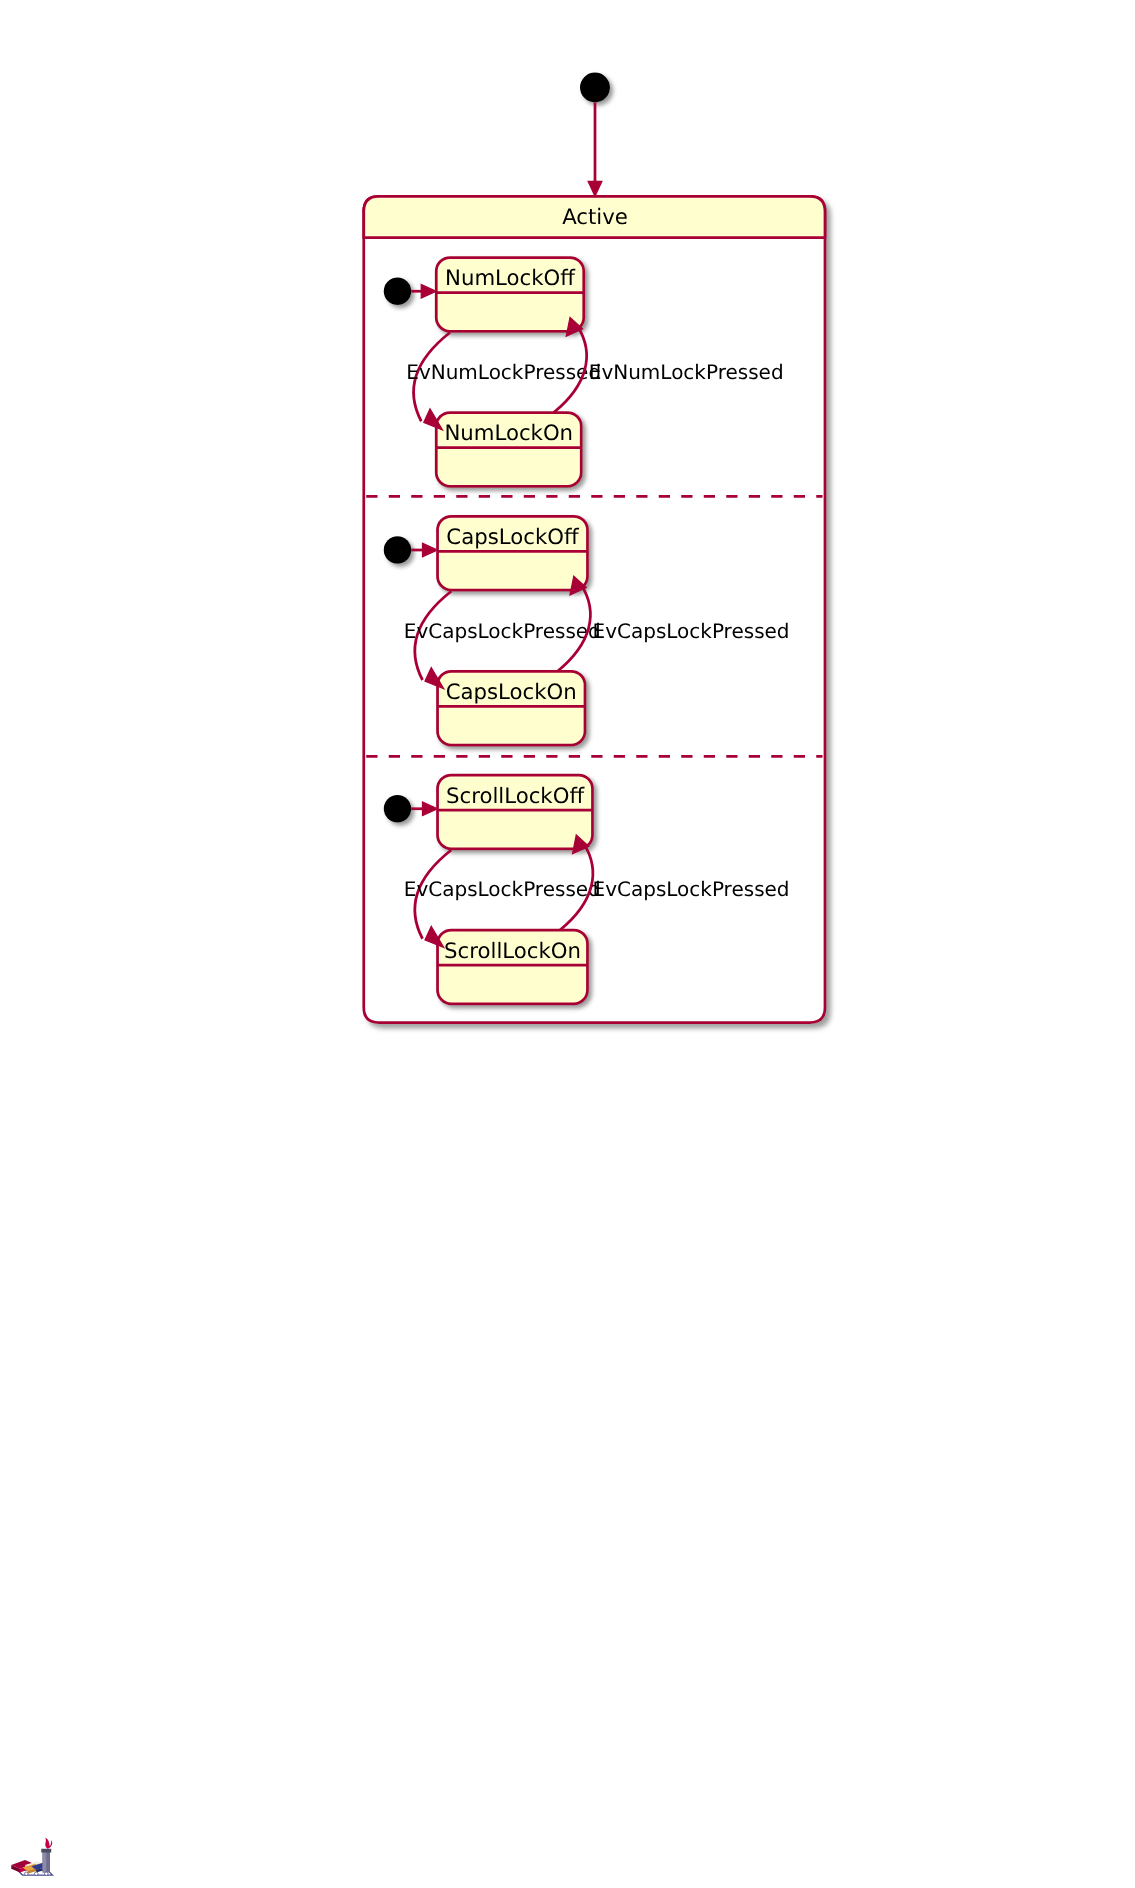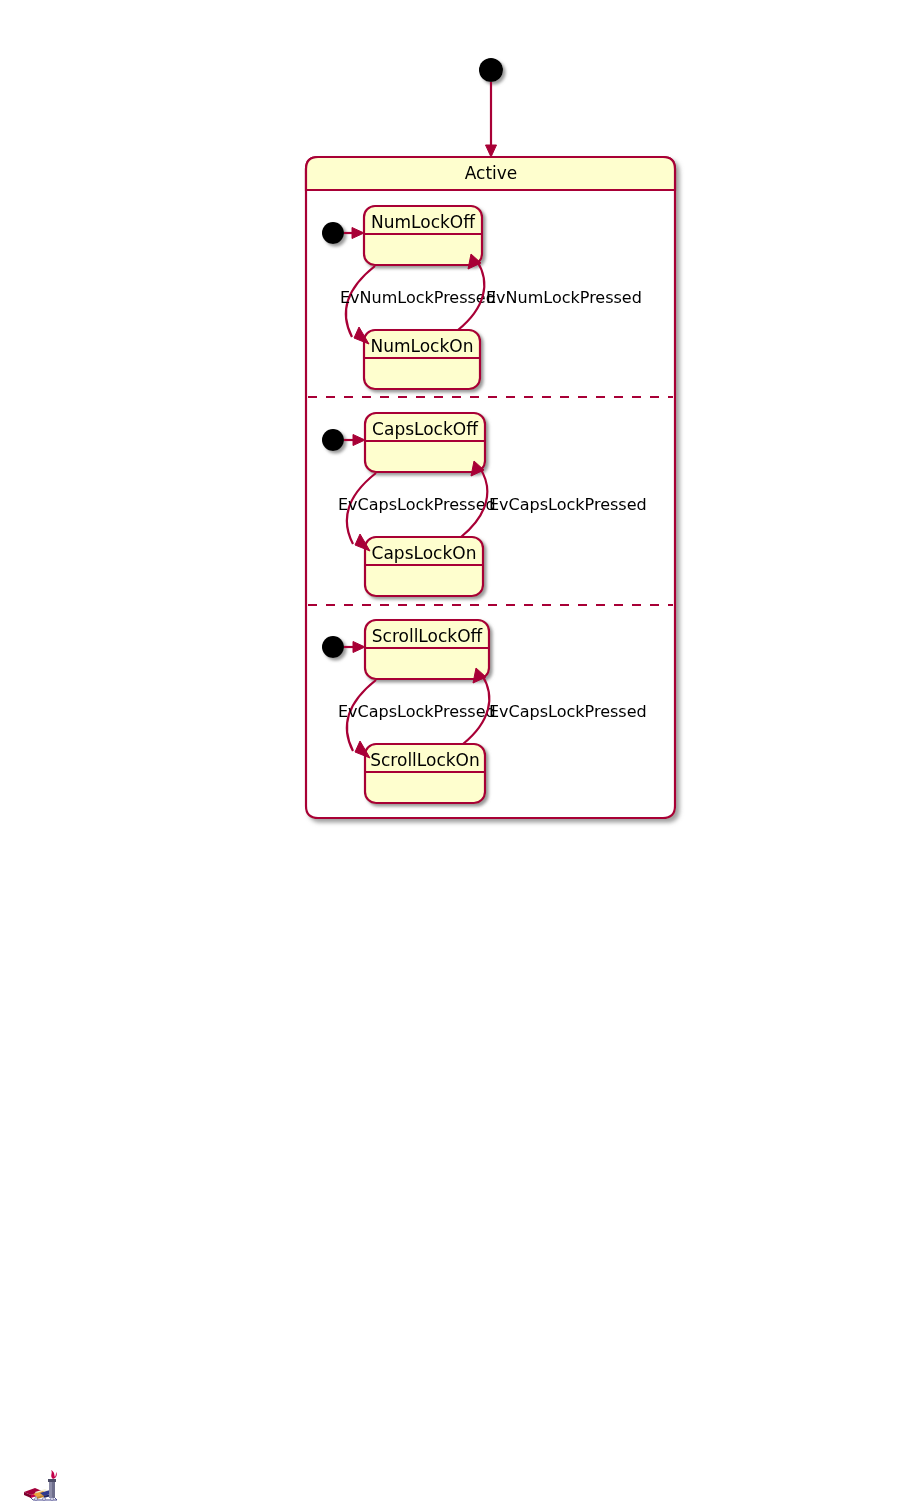--- a/index.html
+++ b/index.html
@@ -10,21 +10,21 @@
   }
   body {
     width: 908px;
     height: 1510px;
     position: relative;
     overflow: hidden;
     font-family: "DejaVu Sans", sans-serif;
   }
   #canvas {
     position: absolute;
-    left: 15px; top: 0;
+    left: 0; top: 0;
     width: 884px;
     height: 1510px;
   }
   svg { display: block; }
   .state-title {
     font-size: 17px;
     fill: #000000;
   }
   .comp-title {
     font-size: 17px;

